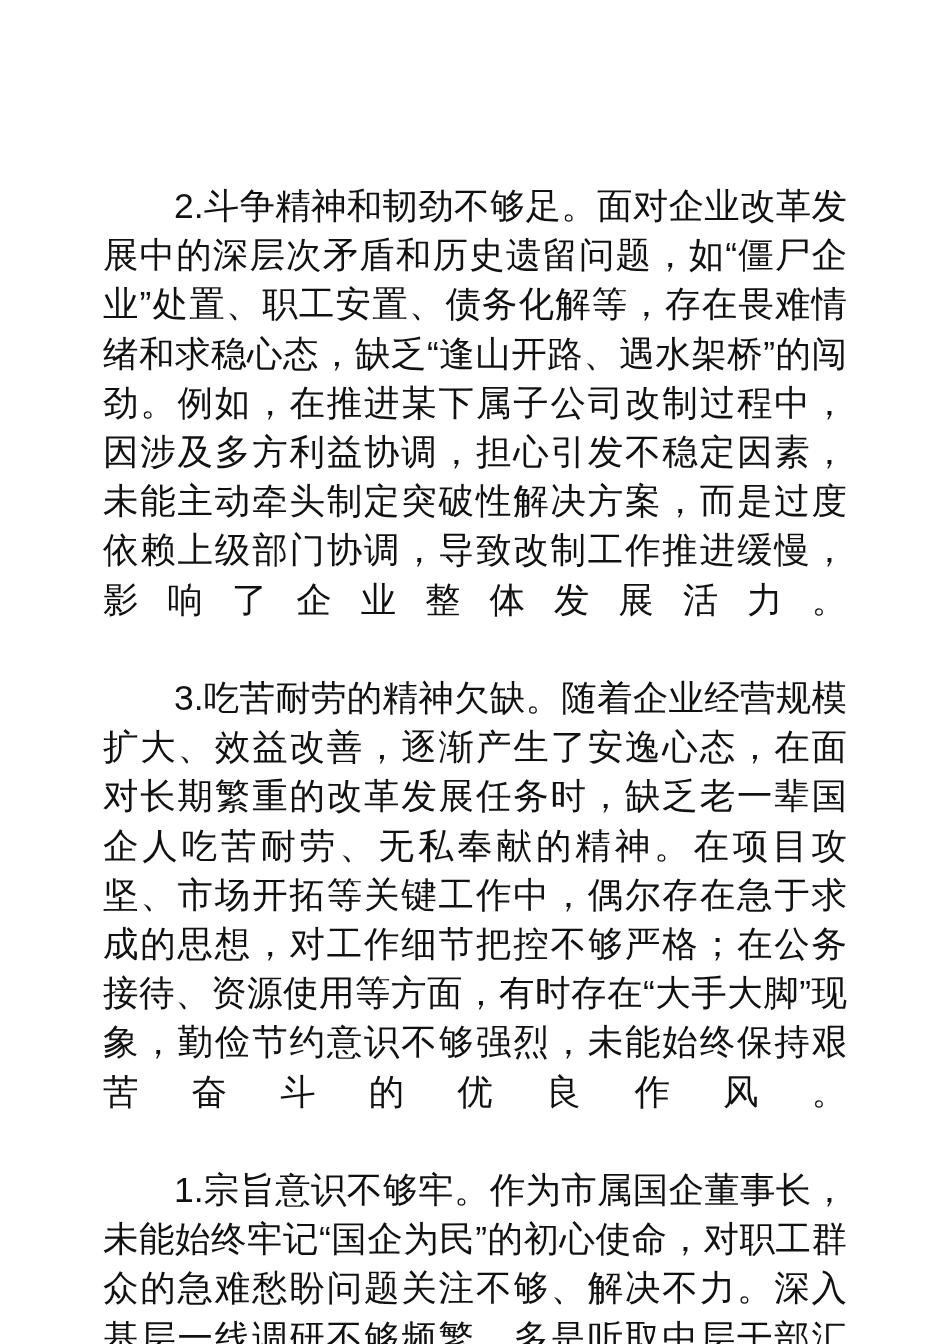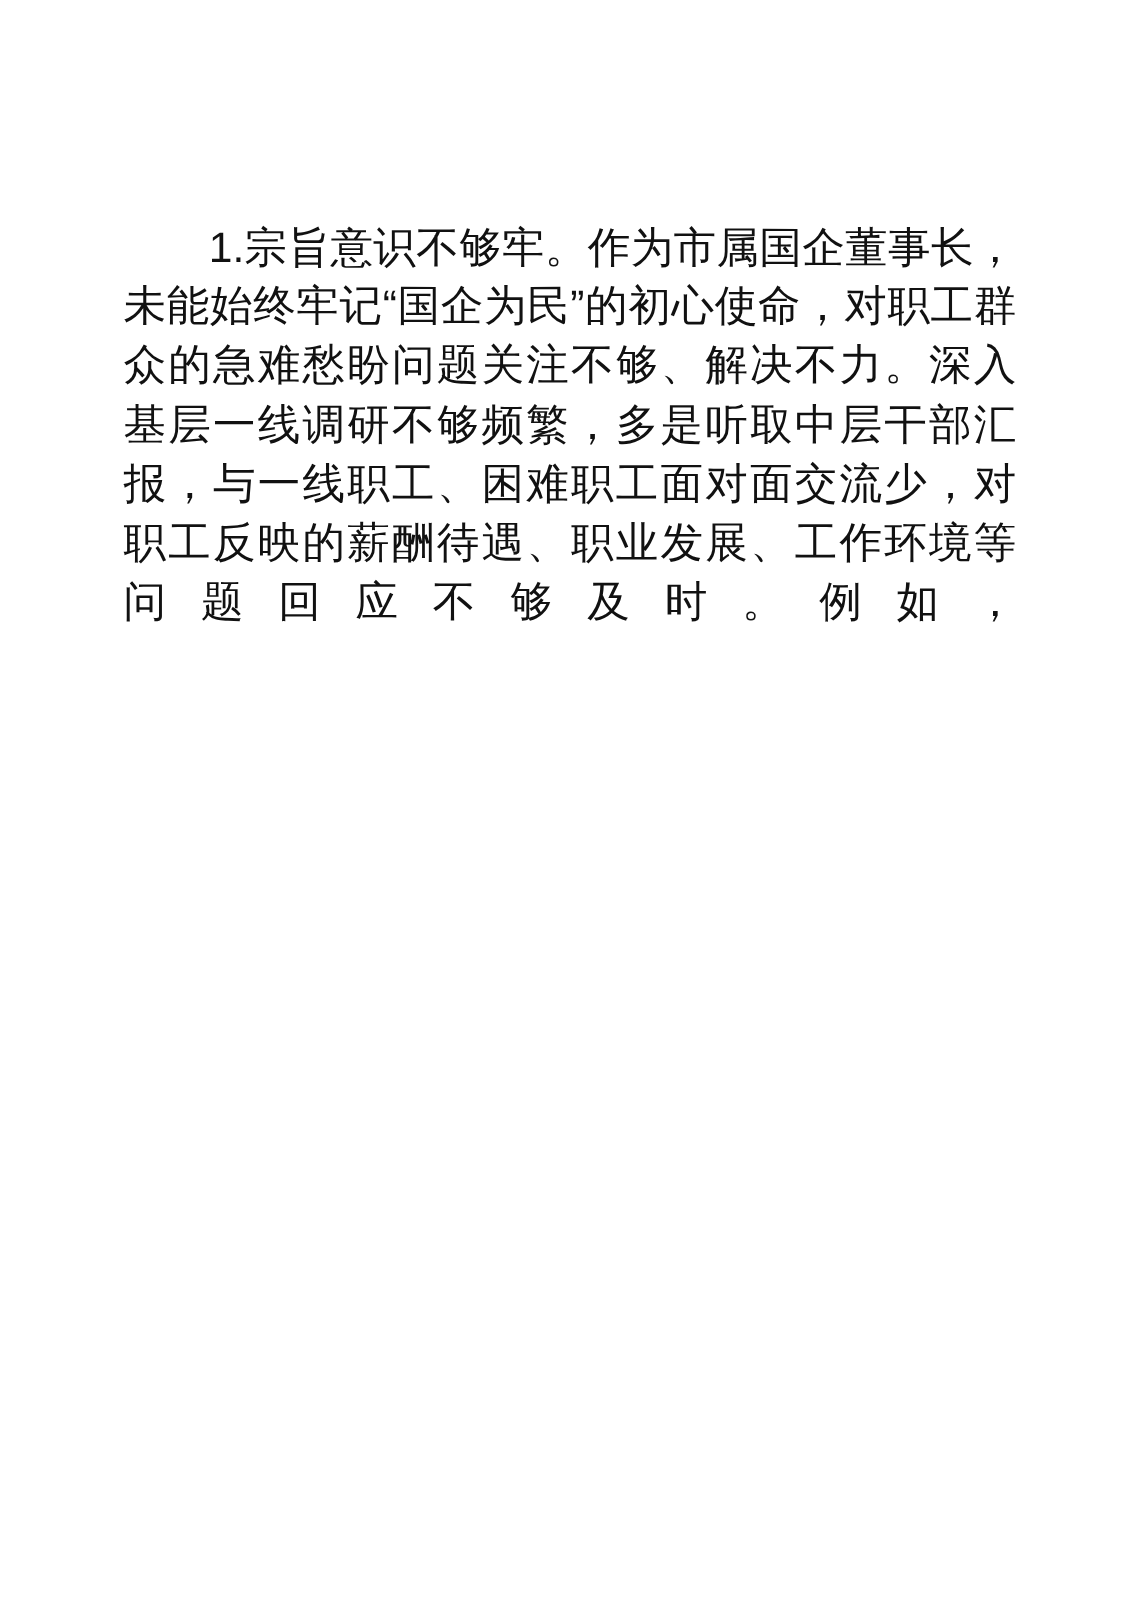--- a/index.html
+++ b/index.html
@@ -49,19 +49,21 @@
     display: inline-block;
     width: 100%;
   }
 </style>
 </head>
 <body>
 
 <div id="page">
   <div class="doc-body">
 
+    <p class="para">2.斗争精神和韧劲不够足。面对企业改革发展中的深层次矛盾和历史遗留问题，如“僵尸企业”处置、职工安置、债务化解等，存在畏难情绪和求稳心态，缺乏“逢山开路、遇水架桥”的闯劲。例如，在推进某下属子公司改制过程中，因涉及多方利益协调，担心引发不稳定因素，未能主动牵头制定突破性解决方案，而是过度依赖上级部门协调，导致改制工作推进缓慢，影响了企业整体发展活力。</p>
 
+    <p class="para">3.吃苦耐劳的精神欠缺。随着企业经营规模扩大、效益改善，逐渐产生了安逸心态，在面对长期繁重的改革发展任务时，缺乏老一辈国企人吃苦耐劳、无私奉献的精神。在项目攻坚、市场开拓等关键工作中，偶尔存在急于求成的思想，对工作细节把控不够严格；在公务接待、资源使用等方面，有时存在“大手大脚”现象，勤俭节约意识不够强烈，未能始终保持艰苦奋斗的优良作风。</p>
 
 
     <p class="para">1.宗旨意识不够牢。作为市属国企董事长，未能始终牢记“国企为民”的初心使命，对职工群众的急难愁盼问题关注不够、解决不力。深入基层一线调研不够频繁，多是听取中层干部汇报，与一线职工、困难职工面对面交流少，对职工反映的薪酬待遇、职业发展、工作环境等问题回应不够及时。例如，</p>
 
   </div>
 </div>
 
 </body></html>

